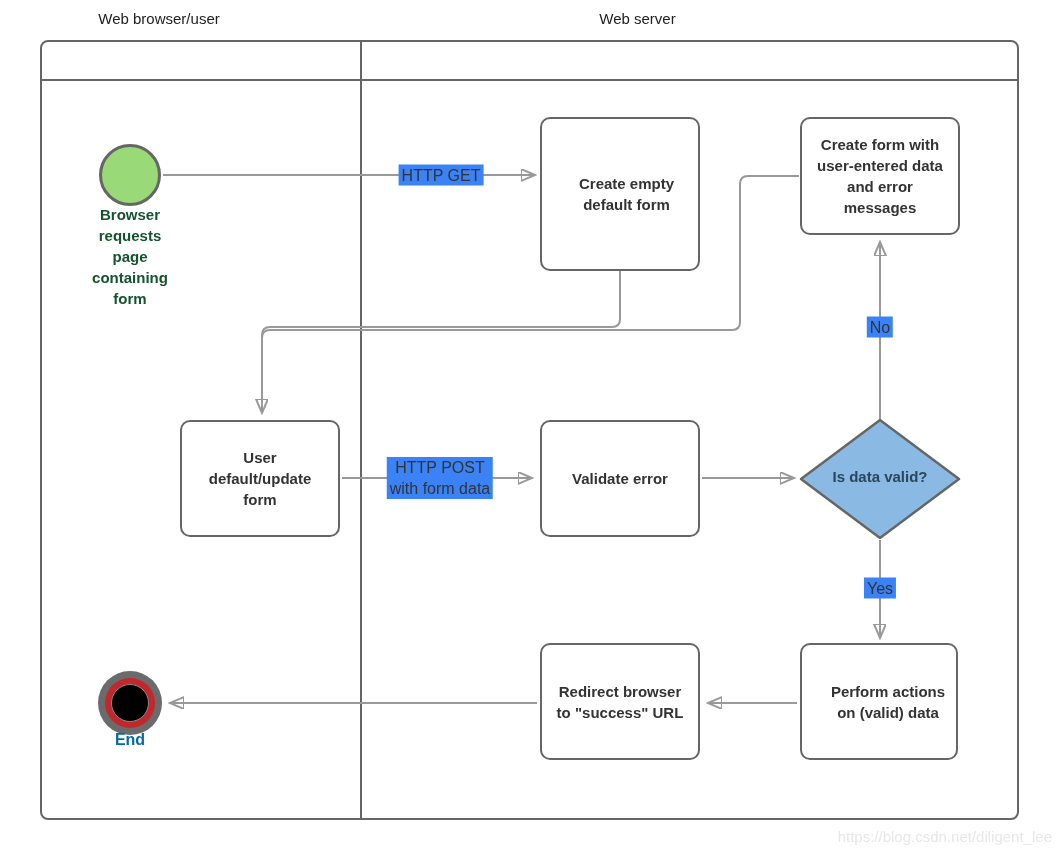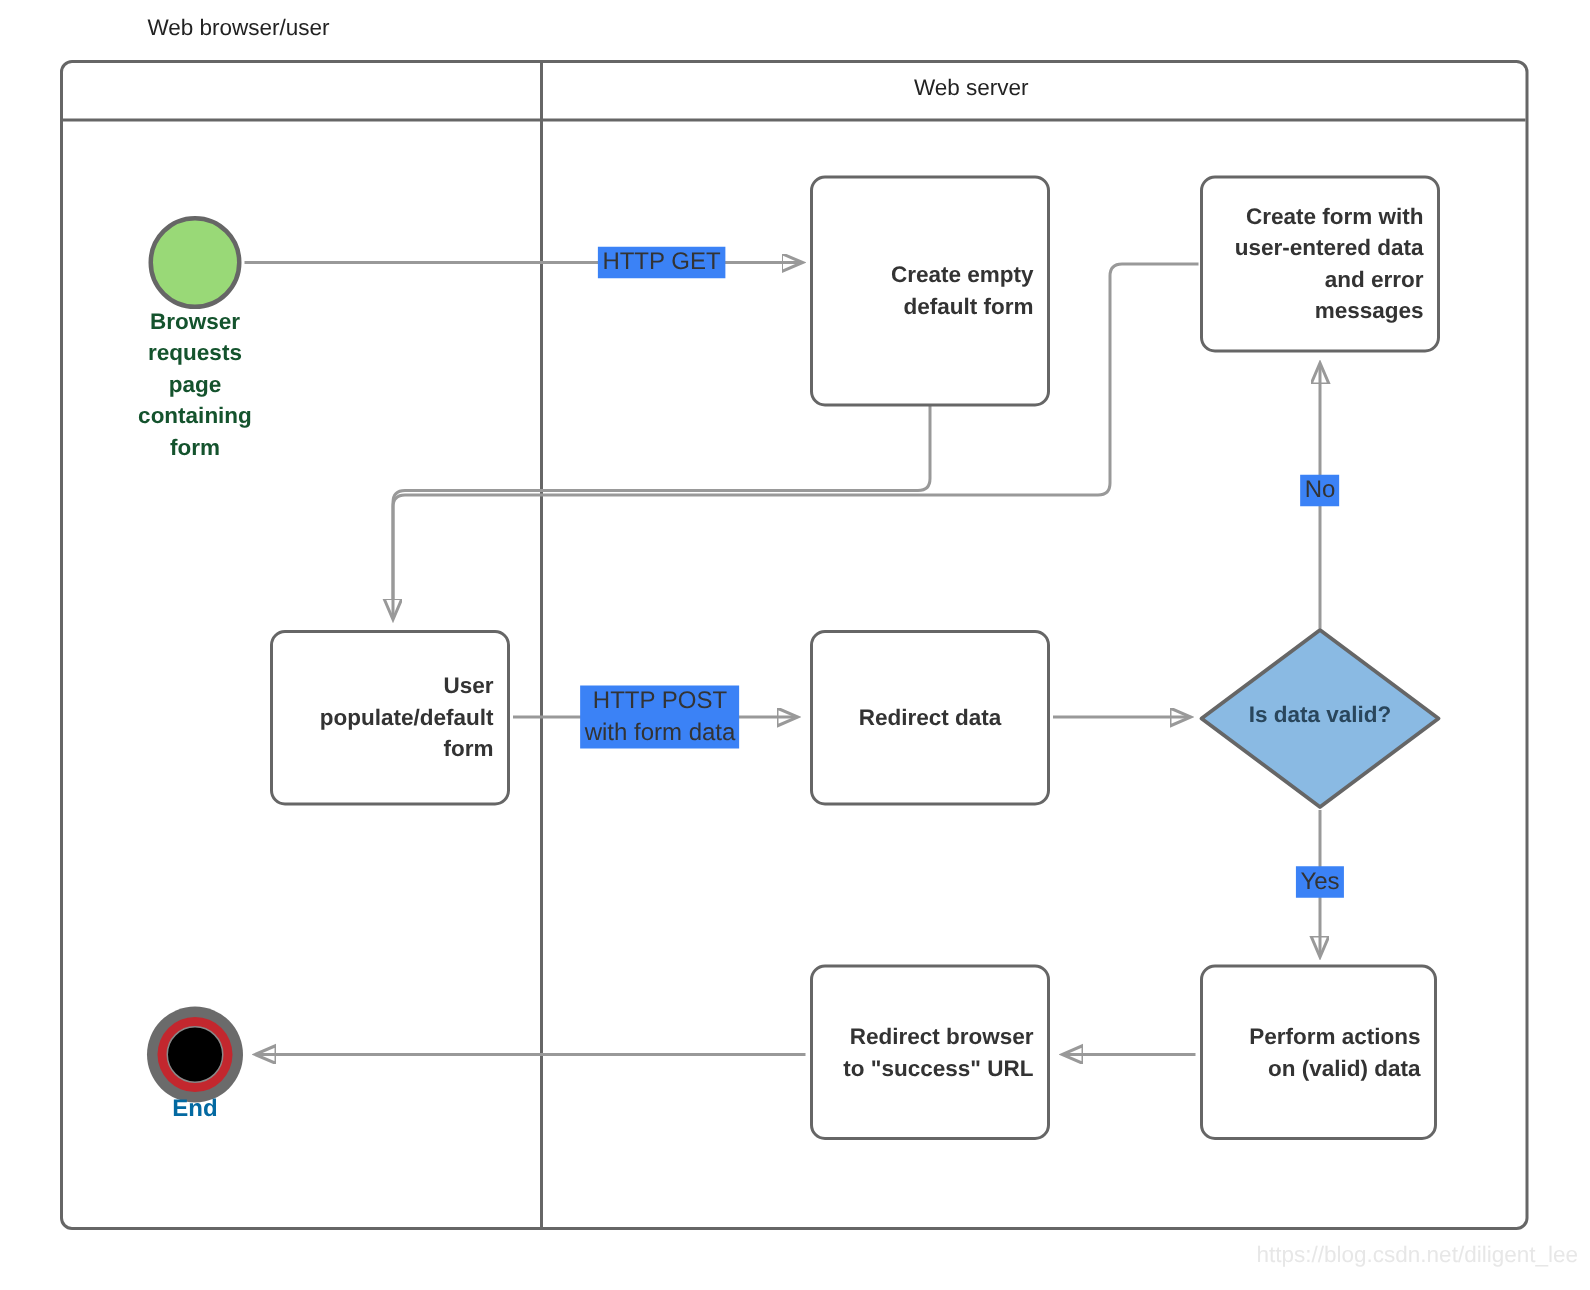--- a/index.html
+++ b/index.html
@@ -16,28 +16,28 @@
     position:absolute;left:0;top:37px;width:100%;height:2px;background:#666;
   }
   .lane-divider{
     position:absolute;left:318px;top:0;width:2px;height:100%;background:#666;
   }
   .lane-title{
     position:absolute;top:0;height:37px;display:flex;align-items:center;justify-content:center;
     font-size:15px;color:#222;z-index:2;
   }
   .lane-title.left{left:0;width:318px;}
-  .lane-title.right{left:320px;width:655px;margin-top:40px;}
+  .lane-title.right{left:310px;width:655px;}
   
   svg.wires{position:absolute;left:0;top:0;width:1060px;height:860px;z-index:1;}
   svg.wires path{fill:none;stroke:#999;stroke-width:2;}
   
   .task{
     position:absolute;background:#fff;border:2px solid #666;border-radius:10px;
-    display:flex;align-items:center;justify-content:center;text-align:right;
+    display:flex;align-items:center;justify-content:center;text-align:center;
     font-size:15px;font-weight:bold;color:#333;line-height:21px;padding:6px 9px;
     box-sizing:border-box;z-index:2;
   }
   #node-create-empty   {left:540px;top:117px;width:160px;height:154px;padding-left:22px;}
   #node-create-errors  {left:800px;top:117px;width:160px;height:118px;}
   #node-user-populate  {left:180px;top:420px;width:160px;height:117px;}
   #node-validate       {left:540px;top:420px;width:160px;height:117px;}
   #node-redirect       {left:540px;top:643px;width:160px;height:117px;}
   #node-perform        {left:800px;top:643px;width:158px;height:117px;padding-left:27px;}
   .start-circle{
@@ -104,23 +104,23 @@
   <polygon points="801,479 880,420 959,479 880,538" stroke="#666" stroke-width="2.5" stroke-linejoin="round" fill="#8abae3"></polygon>
 </svg>
 
 <div class="start-circle"></div>
 <div class="start-label">Browser requests page containing form</div>
 
 <div class="task" id="node-create-empty">Create empty default form</div>
 
 <div class="task" id="node-create-errors">Create form with user-entered data and error messages</div>
 
-<div class="task" id="node-user-populate">User populate/default form</div>
+<div class="task" id="node-user-populate">User default/update form</div>
 
-<div class="task" id="node-validate">Redirect data</div>
+<div class="task" id="node-validate">Validate error</div>
 
 <div class="decision-label">Is data valid?</div>
 
 <div class="task" id="node-perform">Perform actions on (valid) data</div>
 
 <div class="task" id="node-redirect">Redirect browser to "success" URL</div>
 
 <div class="end-node">
   <div class="end-ring">
     <div class="end-core"></div>

